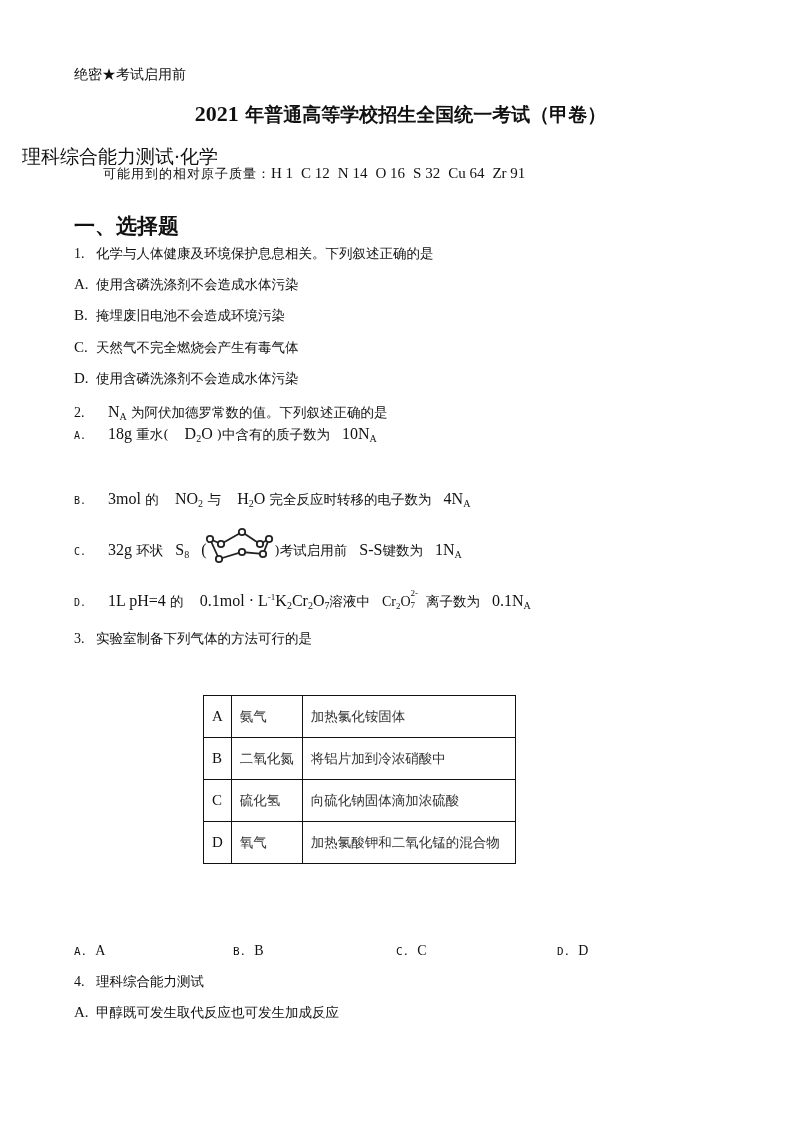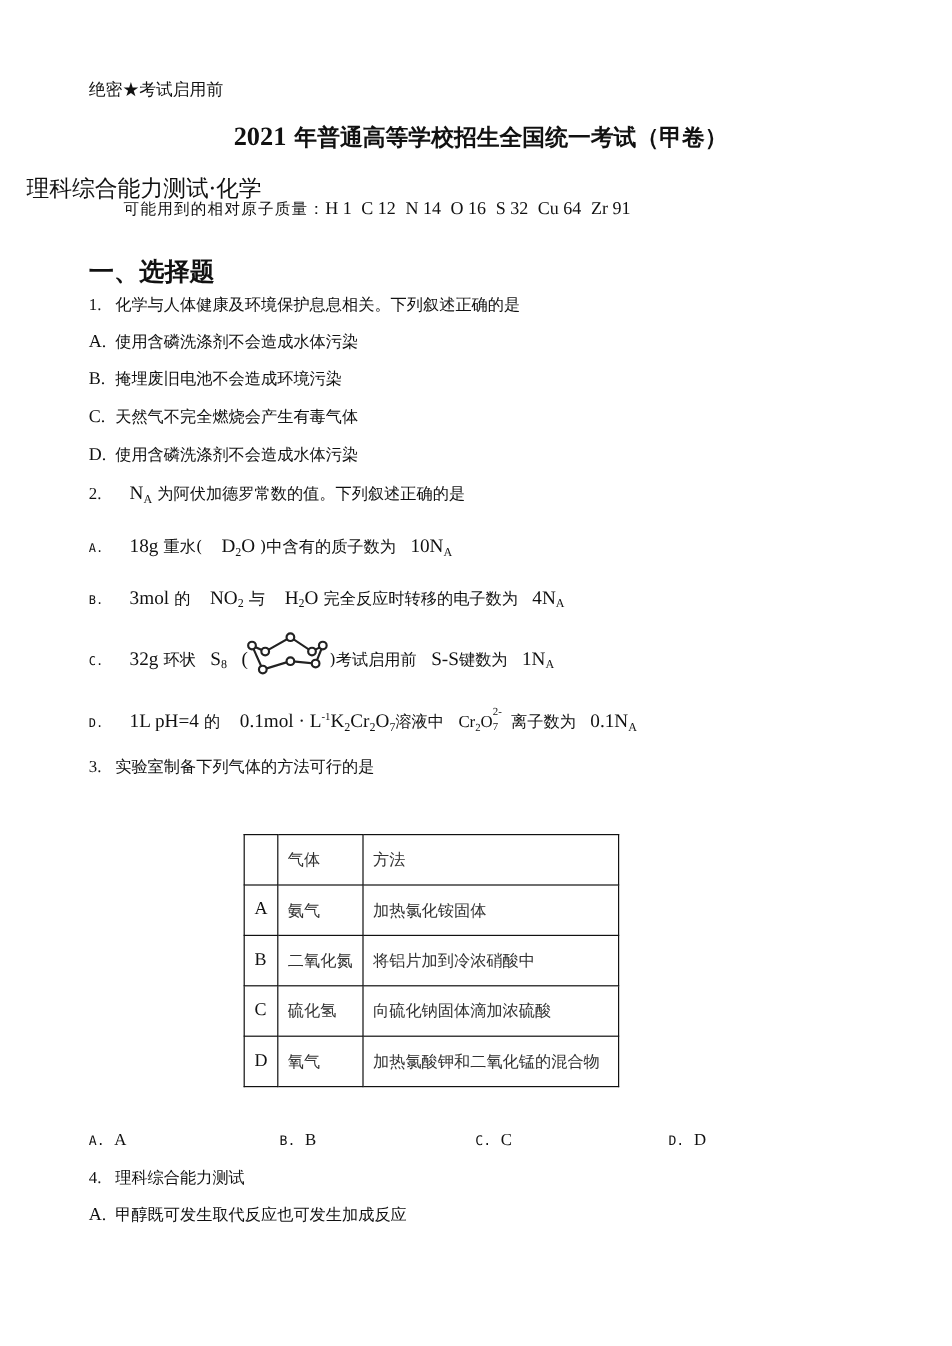--- a/index.html
+++ b/index.html
@@ -60,21 +60,21 @@
   <span class="lbl">C.</span><span>天然气不完全燃烧会产生有毒气体</span>
 </div>
 <div class="abs q" style="top:370px">
   <span class="lbl">D.</span><span>使用含磷洗涤剂不会造成水体污染</span>
 </div>
 
 <div class="abs q" style="top:403px">
   <span class="num">2.</span><span class="m"><span>N</span><sub>A</sub></span> <span>为阿伏加德罗常数的值。下列叙述正确的是</span>
 </div>
 
-<div class="abs q" style="top:447px">
+<div class="abs q" style="top:425px">
   <span class="lbl-sm">A.</span><span class="m">18g</span> <span>重水(</span><span class="m"> <span>D</span><sub>2</sub><span>O</span> </span><span>)中含有的质子数为</span><span class="m"><span>10N</span><sub>A</sub></span>
 </div>
 
 <div class="abs q" style="top:490px">
   <span class="lbl-sm">B.</span><span class="m">3mol</span> <span>的</span> <span class="m"><span>NO</span><sub>2</sub></span> <span>与</span> <span class="m"><span>H</span><sub>2</sub><span>O</span></span> <span>完全反应时转移的电子数为</span><span class="m"><span>4N</span><sub>A</sub></span>
 </div>
 
 <div class="abs q" style="top:541px">
   <span class="lbl-sm">C.</span><span class="m">32g</span> <span>环状</span><span class="m"><span>S</span><sub>8</sub></span><span class="m">(</span><span style="display:inline-block;width:68px;height:14px;position:relative;vertical-align:middle;">
     <svg width="72" height="44" viewBox="0 0 72 44" style="position:absolute;left:-2px;top:-18px">
@@ -98,25 +98,20 @@
 <div class="abs q" style="top:592px">
   <span class="lbl-sm">D.</span><span class="m">1L pH=4</span> <span>的</span> <span class="m"><span>0.1mol · L</span><sup>-1</sup><span>K</span><sub>2</sub><span>Cr</span><sub>2</sub><span>O</span><sub>7</sub></span><span>溶液中</span><span class="m cr" style="font-size:14px"><span>Cr</span><sub>2</sub><span>O</span><span style="display:inline-block;position:relative;width:11px;height:10px;"><sup style="position:absolute;left:0;top:-8px;font-size:9px">2-</sup><sub style="position:absolute;left:0;top:4px;font-size:9px">7</sub></span></span> <span>离子数为</span><span class="m"><span>0.1N</span><sub>A</sub></span>
 </div>
 
 <div class="abs q" style="top:630px">
   <span class="num">3.</span><span>实验室制备下列气体的方法可行的是</span>
 </div>
 
 <table class="gas">
   <tbody>
-      <tr>
-    <td class="c0"></td>
-    <td class="c1">气体</td>
-    <td class="c2">方法</td>
-  </tr>
   <tr>
     <td class="c0">A</td>
     <td class="c1">氨气</td>
     <td class="c2">加热氯化铵固体</td>
   </tr>
   <tr>
     <td class="c0">B</td>
     <td class="c1">二氧化氮</td>
     <td class="c2">将铝片加到冷浓硝酸中</td>
   </tr>

